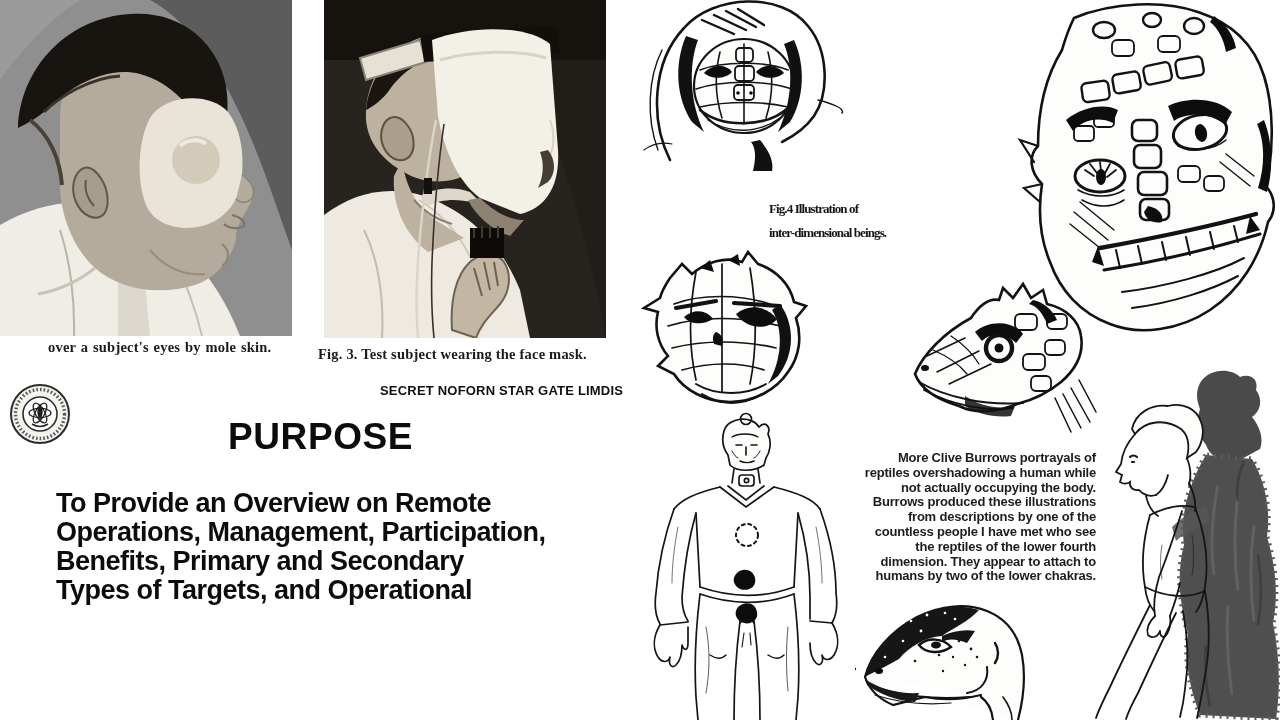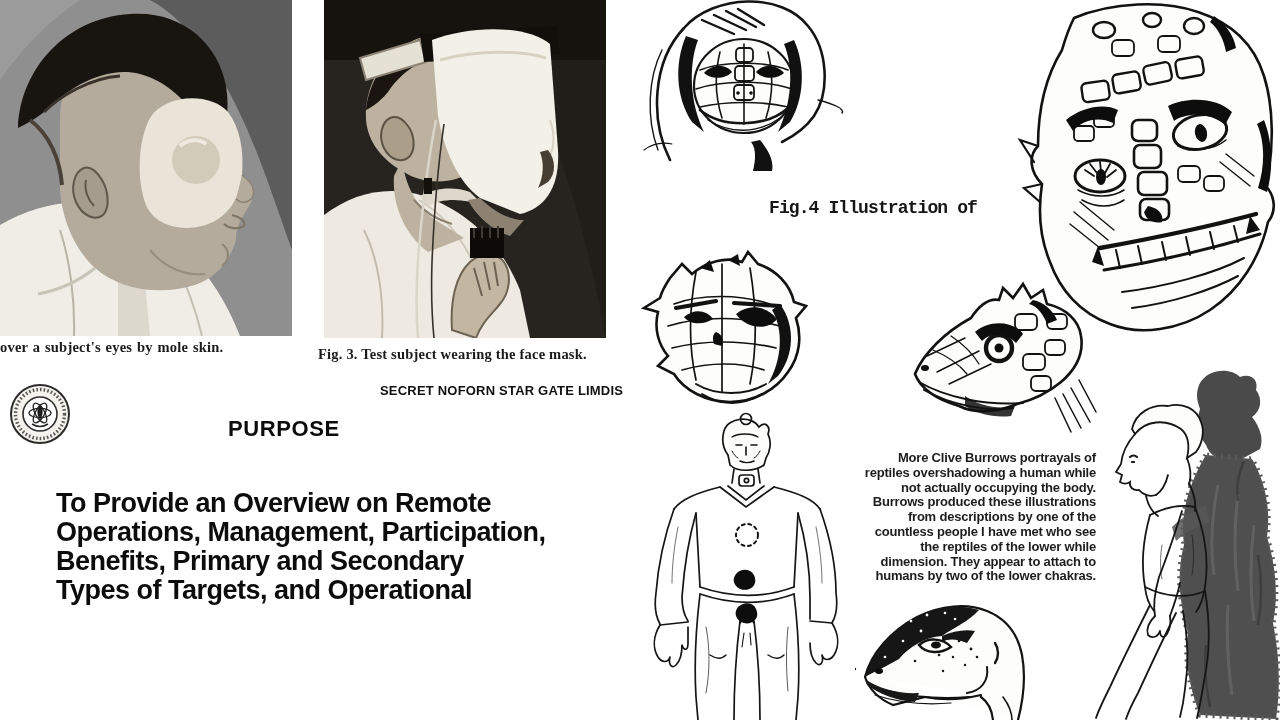--- a/index.html
+++ b/index.html
@@ -4,29 +4,29 @@
 <style>
   html,body{margin:0;padding:0;background:#9a9a9a;}
   .stage{position:relative;width:1280px;height:720px;background:#ffffff;overflow:hidden;
          font-family:"Liberation Sans",sans-serif;}
   .abs{position:absolute;}
   .nowrap{white-space:nowrap;}
   
   .photocap{font-family:"Liberation Serif",serif;font-weight:700;color:#1b1b1b;
             font-size:14.5px;line-height:18px;letter-spacing:.2px;}
   .cap-just{word-spacing:5px;}
-  .cap-tight{word-spacing:1px;}
+  .cap-tight{word-spacing:1px;padding-left:48px;}
   
   .classif{font-weight:700;font-size:13px;color:#101010;letter-spacing:.2px;}
   
-  .purpose-h{font-weight:700;font-size:22px;color:#0c0c0c;letter-spacing:.6px;text-align:center;}
+  .purpose-h{font-weight:700;font-size:37px;color:#0c0c0c;letter-spacing:.6px;text-align:center;}
   .purpose-b{font-weight:700;font-size:27px;line-height:29px;color:#0c0c0c;letter-spacing:-.5px;}
   
-  .typew{font-family:Liberation Mono, monospace;font-weight:700;
-         font-size:18px;line-height:23.5px;letter-spacing:-.9px;color:#161616;}
+  .typew{font-family:Liberation Serif, serif;font-weight:700;
+         font-size:13px;line-height:23.5px;letter-spacing:-.9px;color:#161616;}
   
   .notes{font-weight:700;font-size:13px;line-height:14.8px;
          color:#1d1d1d;text-align:right;letter-spacing:-.2px;}
   svg{display:block;}
 </style>
 </head>
 <body>
 
 <div class="stage">
 
@@ -204,20 +204,21 @@
     <ellipse cx="219" cy="133" rx="6" ry="9" fill="#0d0d0d" transform="rotate(-12 219 133)"></ellipse>
     <path d="M166,206 C176,208 182,214 180,222 C172,224 164,220 162,212 Z" fill="#0d0d0d"></path>
     <path d="M282,120 C291,142 291,172 285,192 L276,188 C283,166 283,142 275,124 Z" fill="#0d0d0d"></path>
     <path d="M232,16 C244,24 252,36 254,48 L244,52 C242,40 236,28 228,22 Z" fill="#0d0d0d"></path>
     <path d="M116,246 L122,266 L110,262 Z" fill="#0d0d0d"></path>
     <path d="M268,216 L278,230 L264,234 Z" fill="#0d0d0d"></path>
   </svg>
 
   <div class="abs typew" style="left:769px;top:197px">
     <div class="nowrap">Fig.4 Illustration of</div>
+    <div class="nowrap">inter-dimensional beings.</div>
   </div>
 
   <svg class="abs" style="left:630px;top:244px" width="178" height="182" viewBox="0 0 178 182">
     <g stroke="#121212" fill="none" stroke-linecap="round">
       <path d="M40,34 L52,20 L62,30 C76,18 96,12 112,18 L118,8 L128,20 C146,26 160,40 164,58
                L176,62 L166,74 C172,92 170,112 158,128 C146,146 124,158 100,158
                C76,158 54,146 44,130 L28,122 L38,112 C28,100 24,84 28,68 L14,64 L30,54
                C32,46 36,40 40,34 Z" stroke-width="2.6" fill="#fdfdfb"></path>
       <path d="M44,60 C70,50 110,50 140,60 M38,82 C70,72 112,72 150,82 M42,104 C74,96 112,96 146,104 M52,126 C80,118 110,118 134,126" stroke-width="1.7"></path>
       <path d="M66,28 C60,60 58,100 66,136 M92,20 L92,148 M120,24 C126,60 128,100 120,140" stroke-width="1.7"></path>
@@ -293,21 +294,21 @@
     <path d="M102,200 C109,193 120,196 121,205 C123,214 113,219 105,215 C99,211 98,205 102,200 Z" fill="#0d0d0d"></path>
   </svg>
 
   <div class="abs notes" style="left:840px;top:451px;width:256px">
     <div class="nowrap">More Clive Burrows portrayals of</div>
     <div class="nowrap">reptiles overshadowing a human while</div>
     <div class="nowrap">not actually occupying the body.</div>
     <div class="nowrap">Burrows produced these illustrations</div>
     <div class="nowrap">from descriptions by one of the</div>
     <div class="nowrap">countless people I have met who see</div>
-    <div class="nowrap">the reptiles of the lower while</div>
+    <div class="nowrap">the reptiles of the lower fourth</div>
     <div class="nowrap">dimension. They appear to attach to</div>
     <div class="nowrap">humans by two of the lower chakras.</div>
   </div>
 
   <svg class="abs" style="left:1088px;top:365px" width="192" height="355" viewBox="0 0 192 355">
     <path d="M112,18 C120,4 142,2 152,12 C162,8 171,14 168,25 C175,34 173,46 164,52 C172,62 176,74 172,84
              L150,96 C136,99 122,92 118,80 C110,70 108,56 112,44 C108,34 108,26 112,18 Z" fill="#4a4a4a"></path>
     <path d="M118,90 C100,120 92,150 96,180 C88,210 92,240 100,268 C96,296 102,324 112,350
              L188,354 C193,320 191,288 185,258 C191,228 187,198 179,172 C183,144 177,116 164,94 Z" fill="#4f4f4f"></path>
     <path d="M118,90 C100,120 92,150 96,180 C88,210 92,240 100,268 C96,296 102,324 112,350

